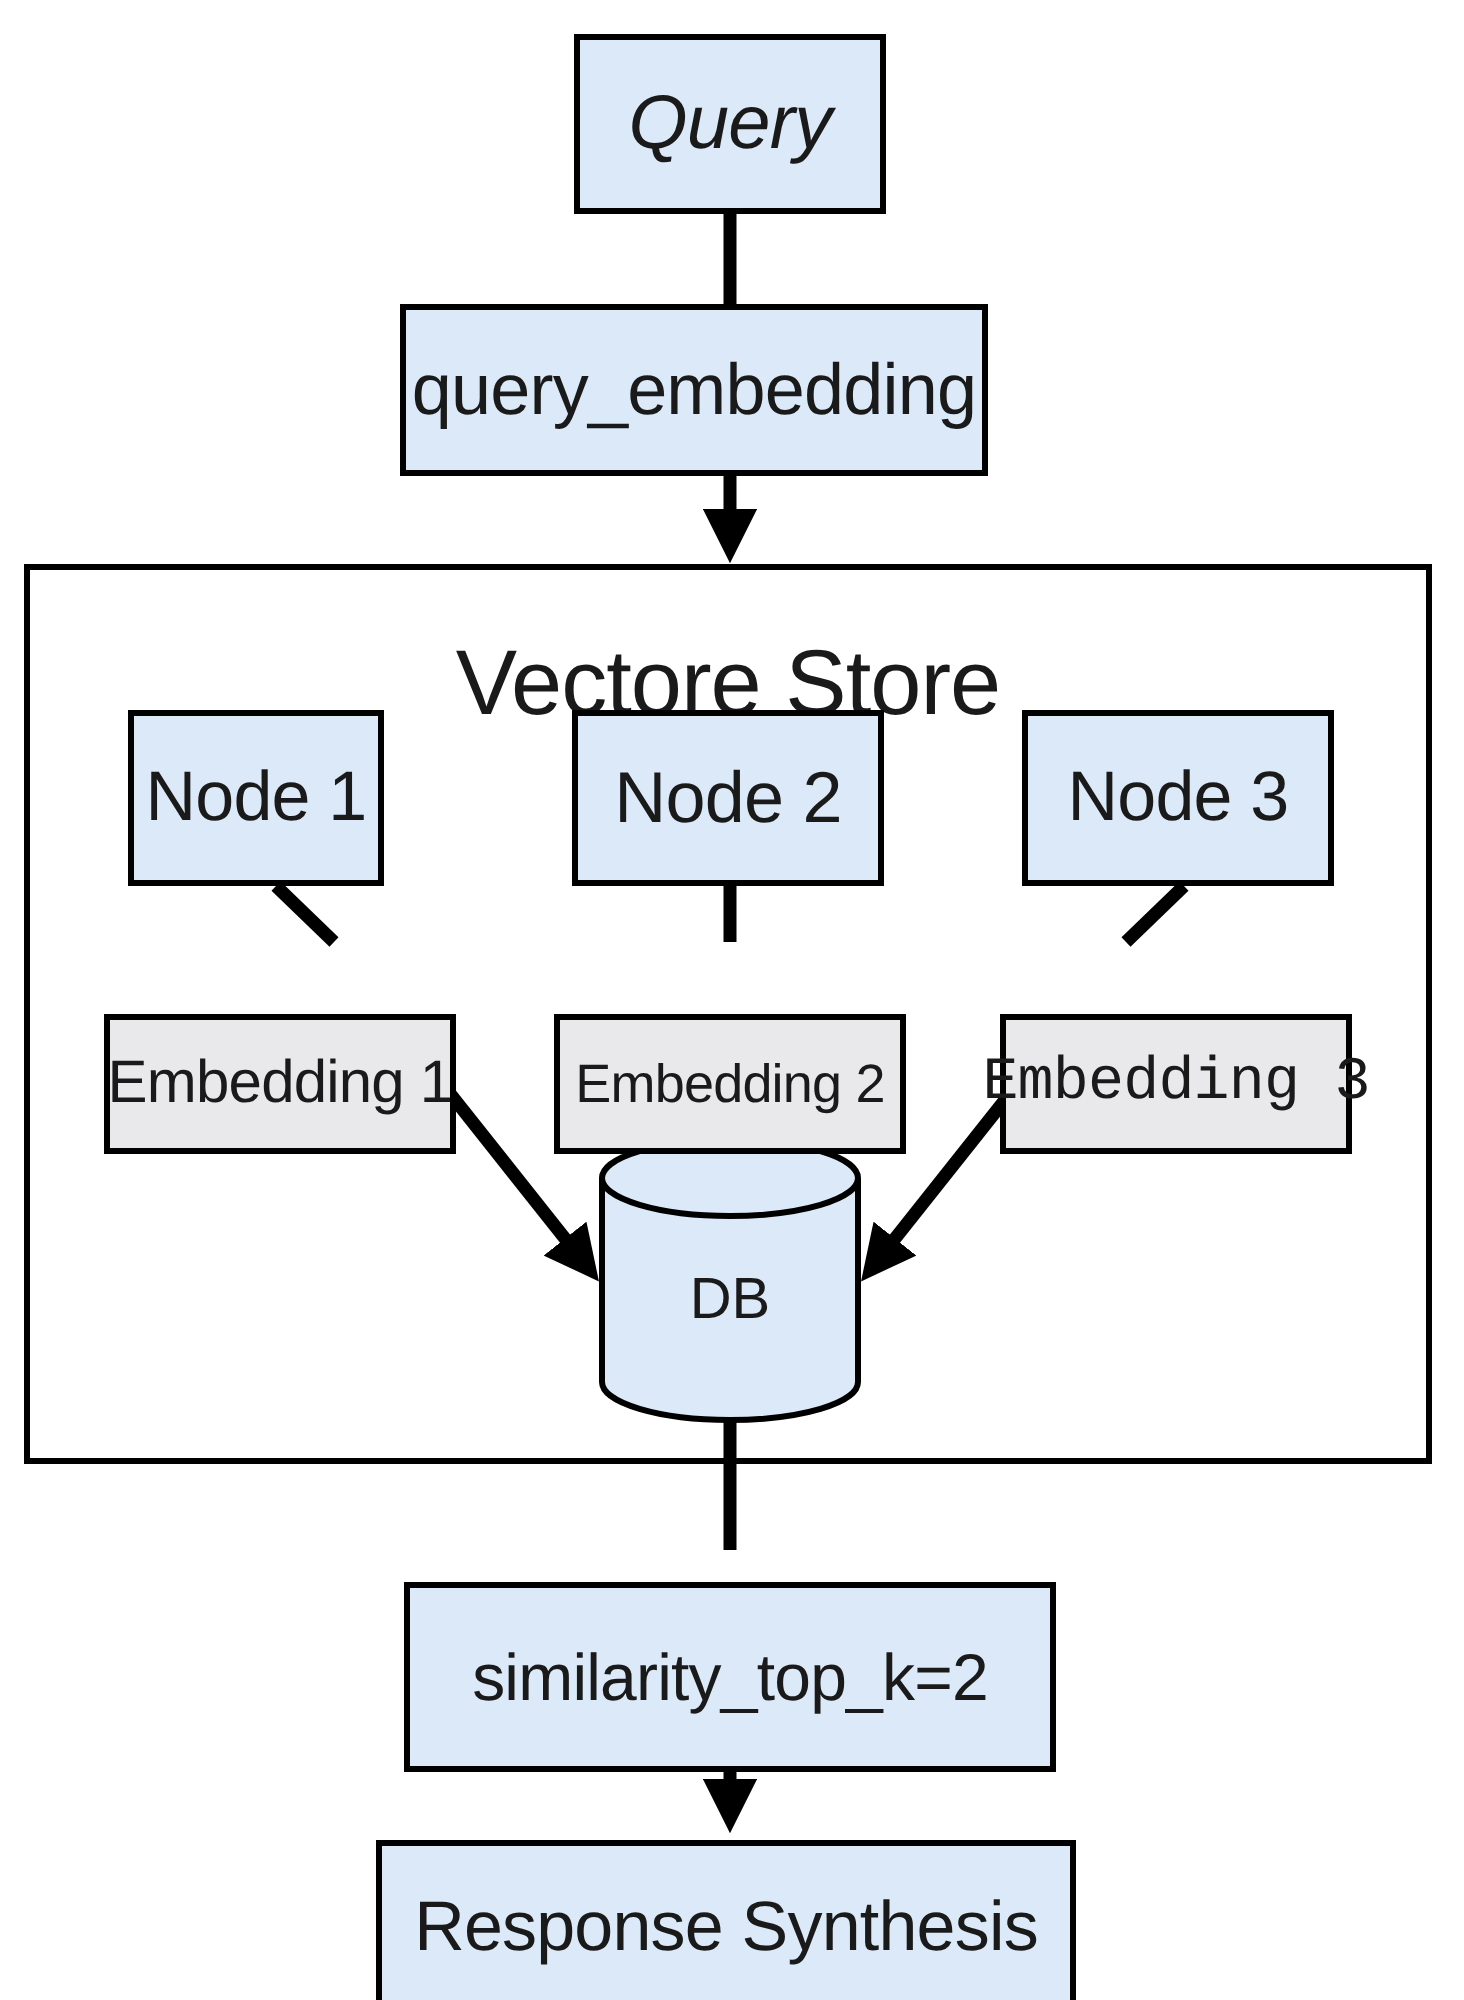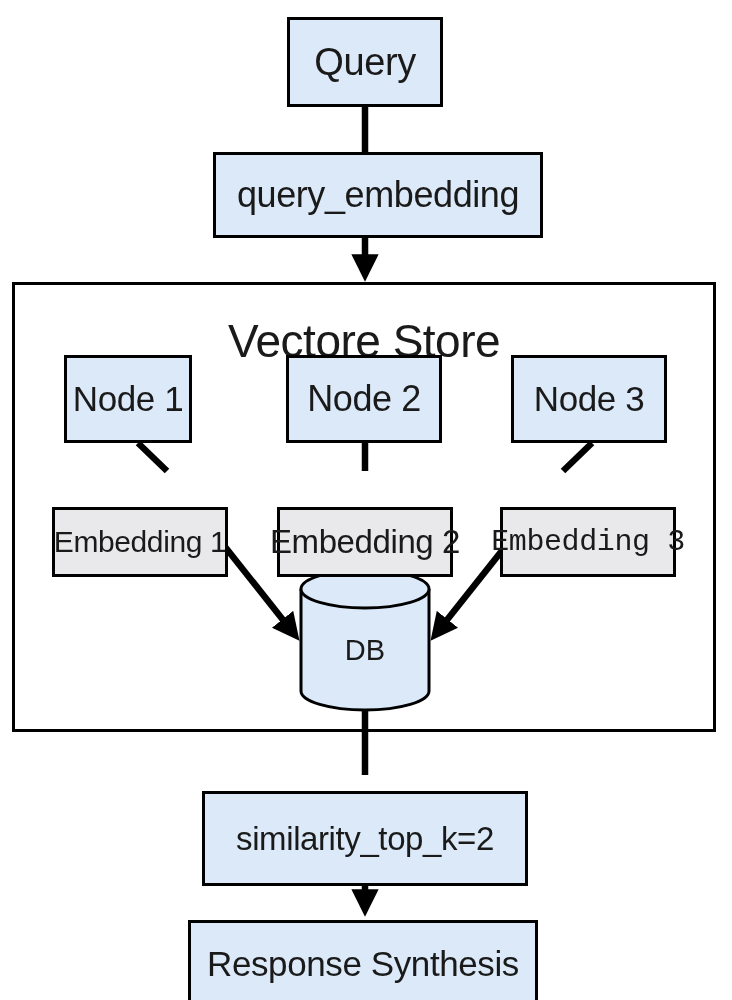--- a/index.html
+++ b/index.html
@@ -25,29 +25,29 @@
   .container{
     position:absolute;box-sizing:border-box;
     border:3px solid var(--stroke);background:transparent;
   }
   .title{
     position:absolute;text-align:center;color:var(--text);
     letter-spacing:-0.5px;white-space:nowrap;
   }
   .plain{position:absolute;color:var(--text);}
   
-  #query-box{left:287px;top:17px;width:156px;height:90px;font-size:38px;}
-  #query-embedding-box{left:200px;top:152px;width:330px;height:86px;font-size:36px;margin-left:13px;}
+  #query-box{left:287px;top:17px;width:156px;height:90px;font-size:38px;font-style:italic;}
+  #query-embedding-box{left:200px;top:152px;width:294px;height:86px;font-size:36px;}
   #vector-store-box{left:12px;top:282px;width:704px;height:450px;}
   #vector-store-title{left:12px;top:288px;width:704px;font-size:46px;margin-top:26px;}
   #node-1{left:64px;top:355px;width:128px;height:88px;font-size:35px;}
   #node-2{left:286px;top:355px;width:156px;height:88px;font-size:36px;}
   #node-3{left:511px;top:355px;width:156px;height:88px;font-size:35px;}
   #embedding-1{left:52px;top:471px;width:176px;height:70px;font-size:30px;}
-  #embedding-2{left:277px;top:471px;width:176px;height:70px;font-size:33px;}
+  #embedding-2{left:277px;top:471px;width:176px;height:70px;font-size:27px;}
   #embedding-3{left:500px;top:471px;width:176px;height:70px;font-size:30px;font-family:Liberation Mono, monospace;}
   #db-label{left:301px;top:634px;width:128px;text-align:center;font-size:29px;}
   #similarity-box{left:202px;top:775px;width:326px;height:95px;font-size:33px;margin-top:16px;}
   #response-box{left:188px;top:920px;width:350px;height:88px;font-size:35px;}
   svg .ln{stroke:var(--stroke);stroke-width:6.5;fill:none;}
   svg .shape{fill:var(--box-fill);stroke:var(--stroke);stroke-width:3;}
 </style>
 </head>
 <body>
 

